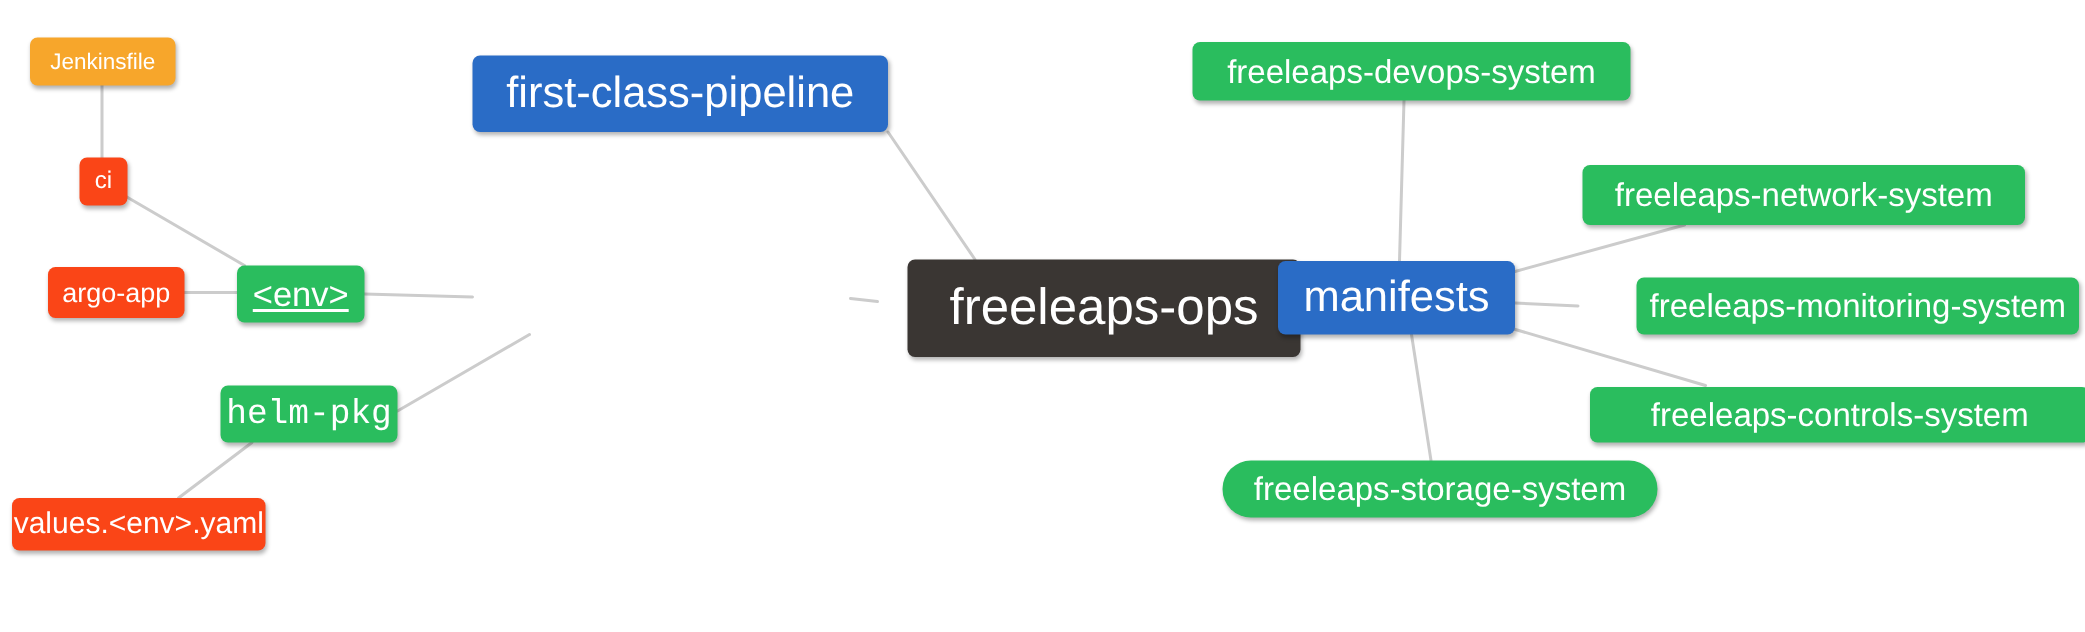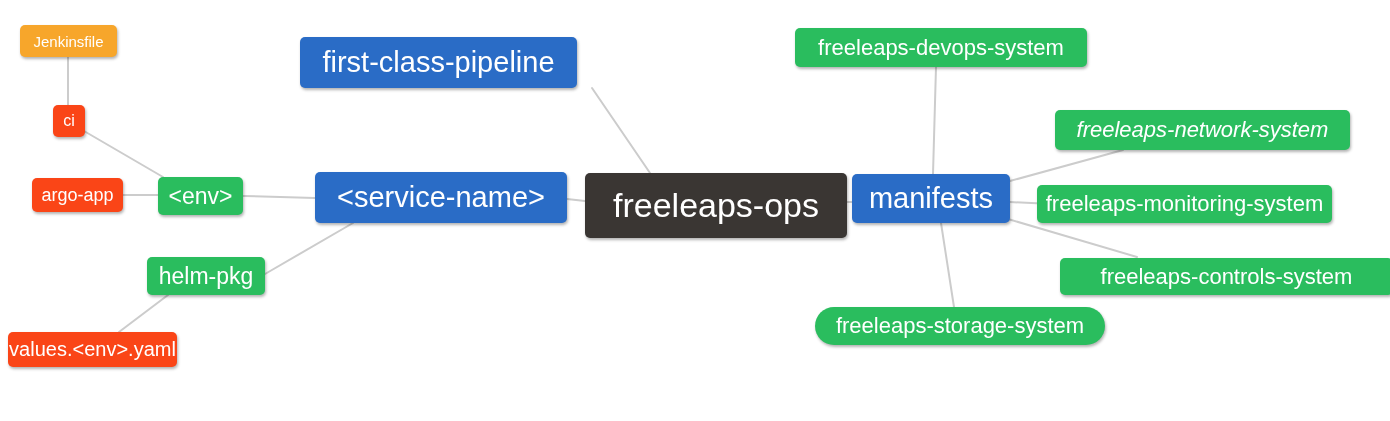--- a/index.html
+++ b/index.html
@@ -28,21 +28,21 @@
     display: flex;
     align-items: center;
     justify-content: center;
     color: var(--text-color, #ffffff);
     border-radius: 5px;
     box-shadow: 1px 2px 3px rgba(0,0,0,0.30);
     white-space: nowrap;
     cursor: default;
     box-sizing: border-box;
   }
-  .role-root   { background: var(--root-bg, #3a3633); }
+  .role-root   { background: var(--root-bg, #3a3633); margin-left: 20px; }
   .role-branch { background: var(--branch-bg, #2a6cc6); }
   .role-green  { background: var(--green-bg, #2abd5e); }
   .role-red    { background: var(--red-bg, #fa4517); }
   .role-orange { background: var(--orange-bg, #f7a62b); }
 </style>
 </head>
 <body>
 
 <div class="canvas" style="--root-bg: #3a3633; --branch-bg: #2a6cc6; --green-bg: #2abd5e; --red-bg: #fa4517; --orange-bg: #f7a62b; --edge-color: #cccccc; --text-color: #ffffff;">
   <svg class="edges" width="1390" height="421" viewBox="0 0 1390 421" xmlns="http://www.w3.org/2000/svg">
@@ -58,54 +58,51 @@
       <line x1="933" y1="174" x2="936" y2="67"></line>
       <line x1="1010" y1="181" x2="1123" y2="150"></line>
       <line x1="1010" y1="202" x2="1052" y2="204"></line>
       <line x1="1008" y1="219" x2="1137" y2="257"></line>
       <line x1="941" y1="223" x2="954" y2="307"></line>
     </svg>
 
 <div class="node role-root" style="left: 585px; top: 173px; width: 262px; height: 65px; font-size: 34px;">
       <span>freeleaps-ops</span>
     </div>
-    <div class="node role-branch" style="left: 300px; top: 37px; width: 277px; height: 51px; font-size: 29px;">
+    <div class="node role-branch" style="left: 315px; top: 37px; width: 277px; height: 51px; font-size: 29px;">
       <span>first-class-pipeline</span>
-    </div>
-    <div class="node role-branch" style="left: 315px; top: 172px; width: 252px; height: 51px; font-size: 29px;">
-      <span>&lt;service-name&gt;</span>
     </div>
     <div class="node role-branch" style="left: 852px; top: 174px; width: 158px; height: 49px; font-size: 29px;">
       <span>manifests</span>
     </div>
-    <div class="node role-green" style="left: 158px; top: 177px; width: 85px; height: 38px; font-size: 23px;">
+    <div class="node role-green" style="left: 158px; top: 177px; width: 85px; height: 38px; font-size: 23px; text-decoration: underline;">
       <span>&lt;env&gt;</span>
     </div>
-    <div class="node role-green" style="left: 147px; top: 257px; width: 118px; height: 38px; font-size: 23px;">
+    <div class="node role-green" style="left: 147px; top: 257px; width: 118px; height: 38px; font-size: 23px; font-family: Liberation Mono, monospace;">
       <span>helm-pkg</span>
     </div>
     <div class="node role-red" style="left: 53px; top: 105px; width: 32px; height: 32px; font-size: 16px;">
       <span>ci</span>
     </div>
     <div class="node role-orange" style="left: 20px; top: 25px; width: 97px; height: 32px; font-size: 15px;">
       <span>Jenkinsfile</span>
     </div>
     <div class="node role-red" style="left: 32px; top: 178px; width: 91px; height: 34px; font-size: 18px;">
       <span>argo-app</span>
     </div>
     <div class="node role-red" style="left: 8px; top: 332px; width: 169px; height: 35px; font-size: 20px;">
       <span>values.&lt;env&gt;.yaml</span>
     </div>
     <div class="node role-green" style="left: 795px; top: 28px; width: 292px; height: 39px; font-size: 22px;">
       <span>freeleaps-devops-system</span>
     </div>
-    <div class="node role-green" style="left: 1055px; top: 110px; width: 295px; height: 40px; font-size: 22px; font-style: italic;">
+    <div class="node role-green" style="left: 1055px; top: 110px; width: 295px; height: 40px; font-size: 22px;">
       <span>freeleaps-network-system</span>
     </div>
-    <div class="node role-green" style="left: 1037px; top: 185px; width: 295px; height: 38px; font-size: 22px;">
+    <div class="node role-green" style="left: 1091px; top: 185px; width: 295px; height: 38px; font-size: 22px;">
       <span>freeleaps-monitoring-system</span>
     </div>
     <div class="node role-green" style="left: 1060px; top: 258px; width: 333px; height: 37px; font-size: 22px;">
       <span>freeleaps-controls-system</span>
     </div>
     <div class="node role-green" style="left: 815px; top: 307px; width: 290px; height: 38px; font-size: 22px; border-radius: 19px;">
       <span>freeleaps-storage-system</span>
     </div>
   </div>
 

